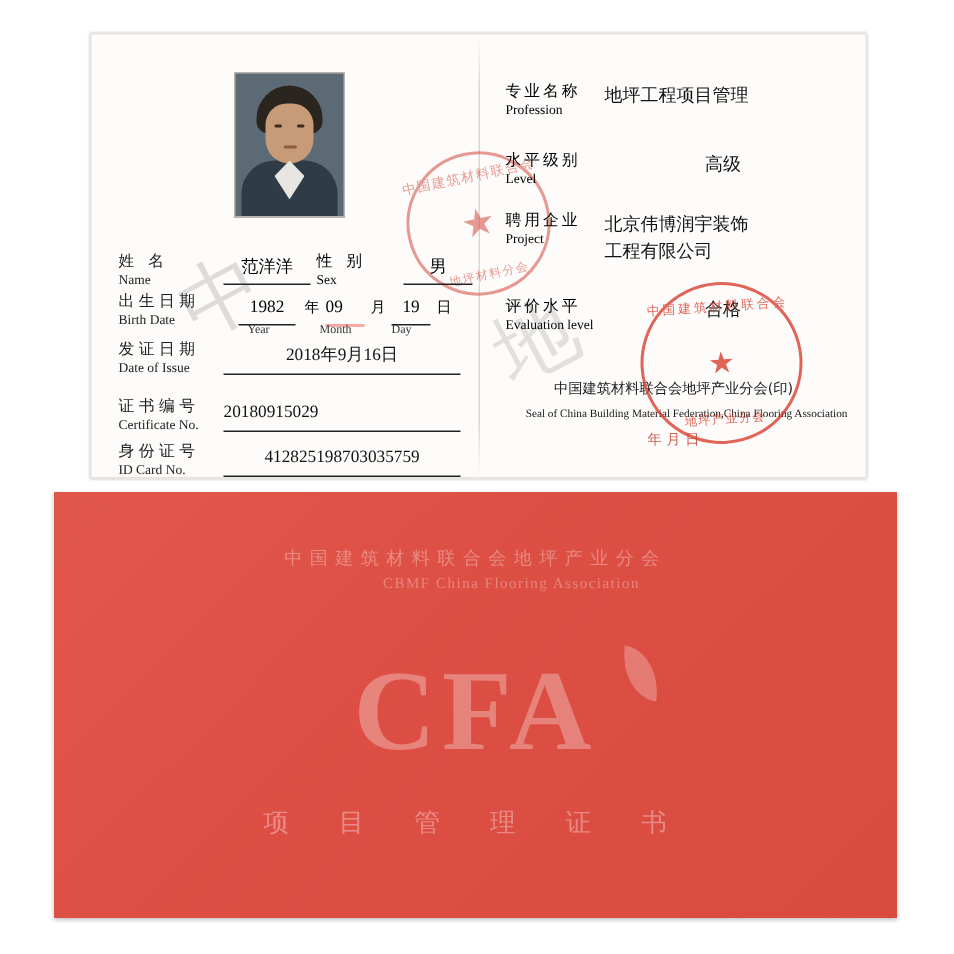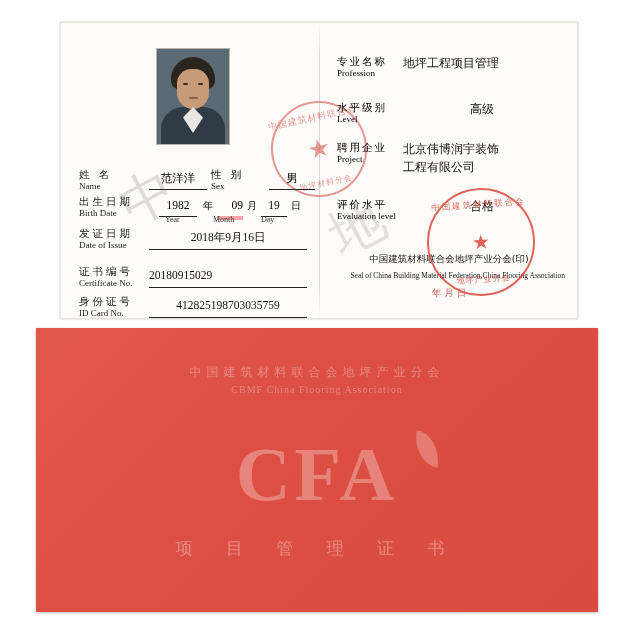--- a/index.html
+++ b/index.html
@@ -78,21 +78,21 @@
   .split-lab{position:absolute;left:132px;top:0;width:54px;line-height:12px;font-size:10.5px;}
   .split-lab .cn{display:block;letter-spacing:3px;font-family:"DejaVu Sans",sans-serif;}
   .split-lab .en{display:block;font-size:9px;}
   .split-right{position:absolute;left:190px;top:1px;width:46px;border-bottom:1px solid #222;height:20px;line-height:19px;font-size:11.5px;text-align:center;}
 
   
   .bd{position:absolute;left:70px;top:1px;right:0;height:20px;}
   .bd span{position:absolute;top:0;line-height:19px;font-size:11.5px;}
   .bd .y{left:10px;width:38px;text-align:center;border-bottom:1px solid #222;height:20px;}
   .bd .ycn{left:54px;font-size:10px;font-family:"DejaVu Sans",sans-serif;}
-  .bd .m{left:68px;width:26px;text-align:right;border-bottom:4px solid #fca5a5;height:20px;}
+  .bd .m{left:68px;width:26px;text-align:left;border-bottom:2px solid #fca5a5;height:20px;}
   .bd .mcn{left:98px;font-size:10px;font-family:"DejaVu Sans",sans-serif;}
   .bd .d{left:112px;width:26px;text-align:center;border-bottom:1px solid #222;height:20px;}
   .bd .dcn{left:142px;font-size:10px;font-family:"DejaVu Sans",sans-serif;}
   .bd-en{position:absolute;left:70px;top:20px;right:0;height:11px;}
   .bd-en span{position:absolute;font-size:8px;color:#333;}
   .bd-en .ey{left:16px;}
   .bd-en .em{left:64px;}
   .bd-en .ed{left:112px;}
 
   
@@ -156,21 +156,21 @@
     background:linear-gradient(135deg,#e2574c 0%,#dd4f44 40%,#d94a3f 100%);
     box-shadow:0 1px 3px rgba(0,0,0,.25);
   }
   .cover-top-cn{
     position:absolute;left:0;top:36px;width:100%;text-align:center;
     font-size:12px;color:rgba(255,255,255,.32);letter-spacing:5px;
     font-family:Liberation Serif, serif;
   }
   .cover-top-en{
     position:absolute;left:0;top:56px;width:100%;text-align:center;
-    font-size:10px;color:rgba(255,255,255,.30);letter-spacing:1px;
+    font-size:10px;color:rgba(255,255,255,.30);letter-spacing:1px;padding-left:24px;
   }
   .cfa{
     position:absolute;left:0;top:108px;width:100%;text-align:center;
     font-size:76px;line-height:76px;font-weight:bold;letter-spacing:4px;
     color:rgba(255,255,255,.30);
     font-family:"Liberation Serif", serif;
   }
   .leaf{
     position:absolute;left:378px;top:104px;width:26px;height:34px;
     background:rgba(255,255,255,.26);

